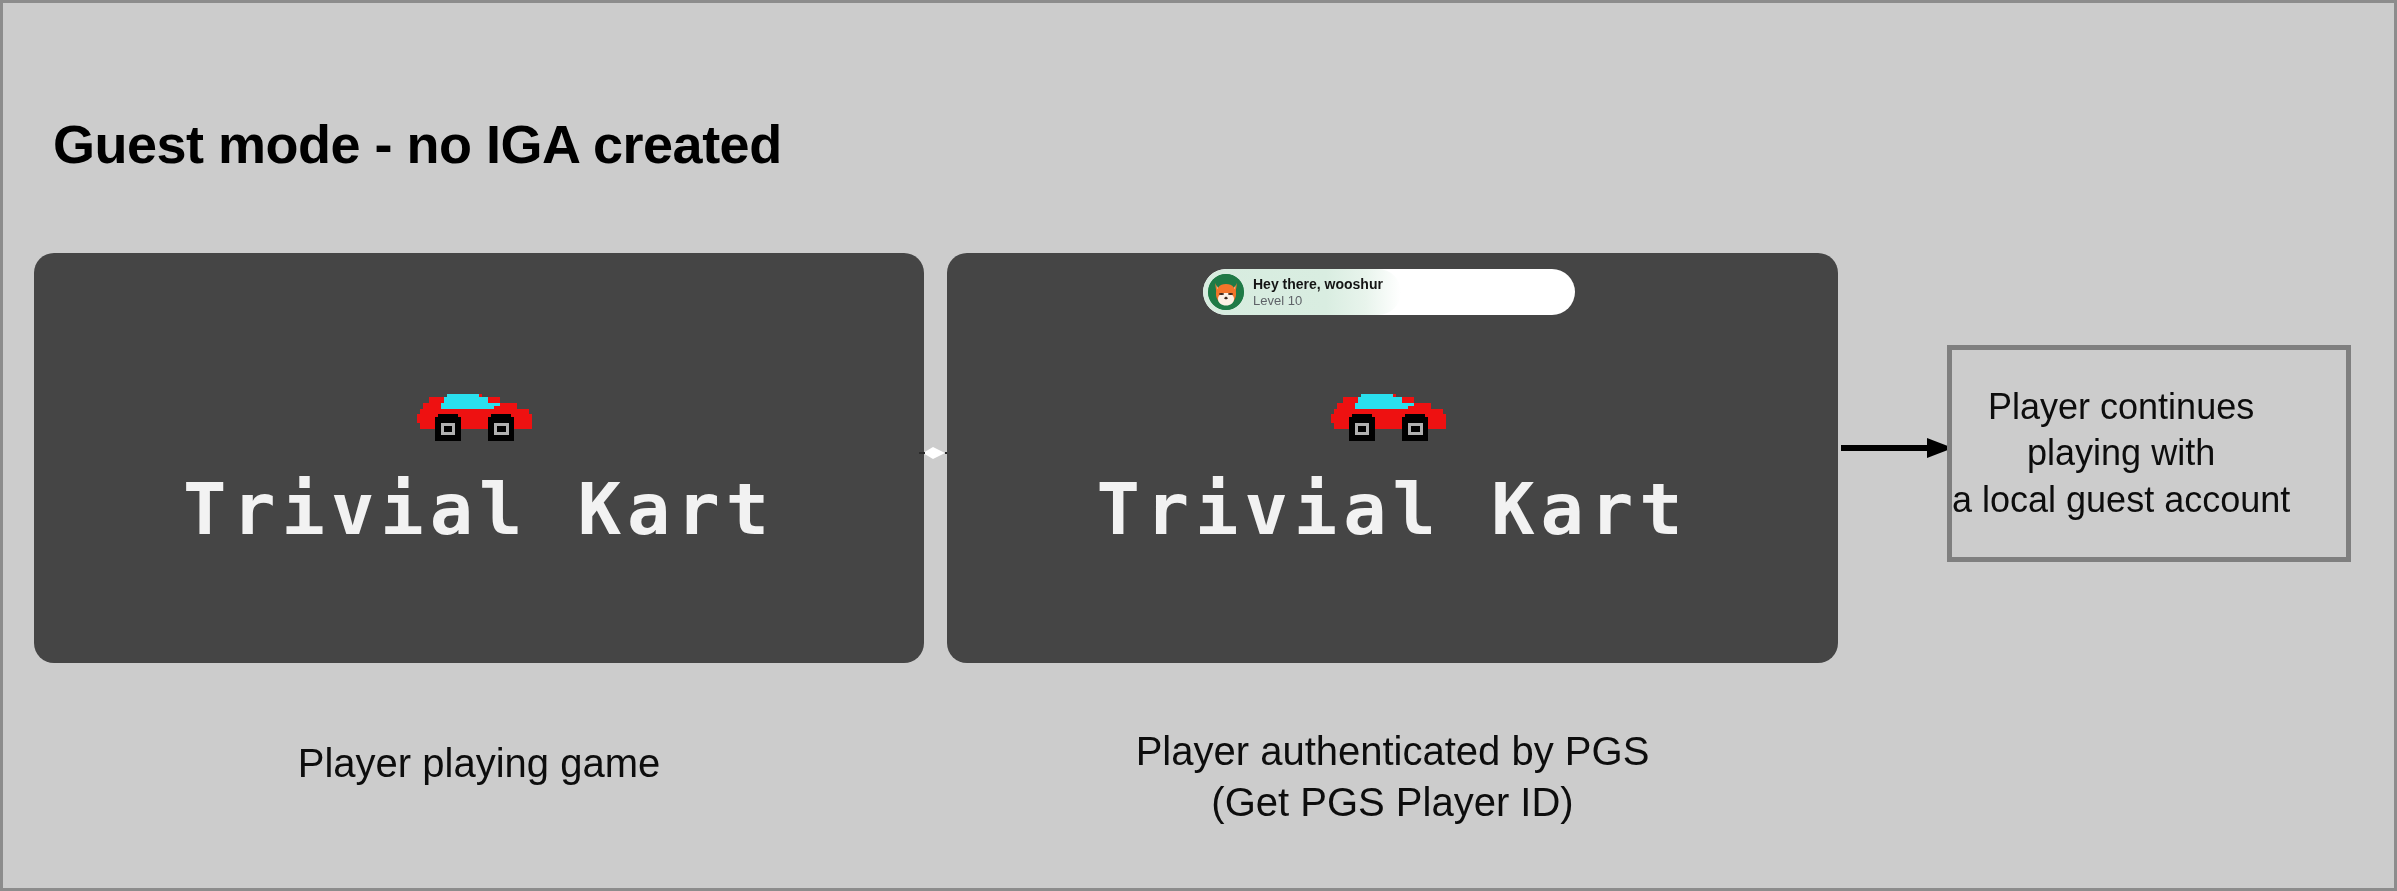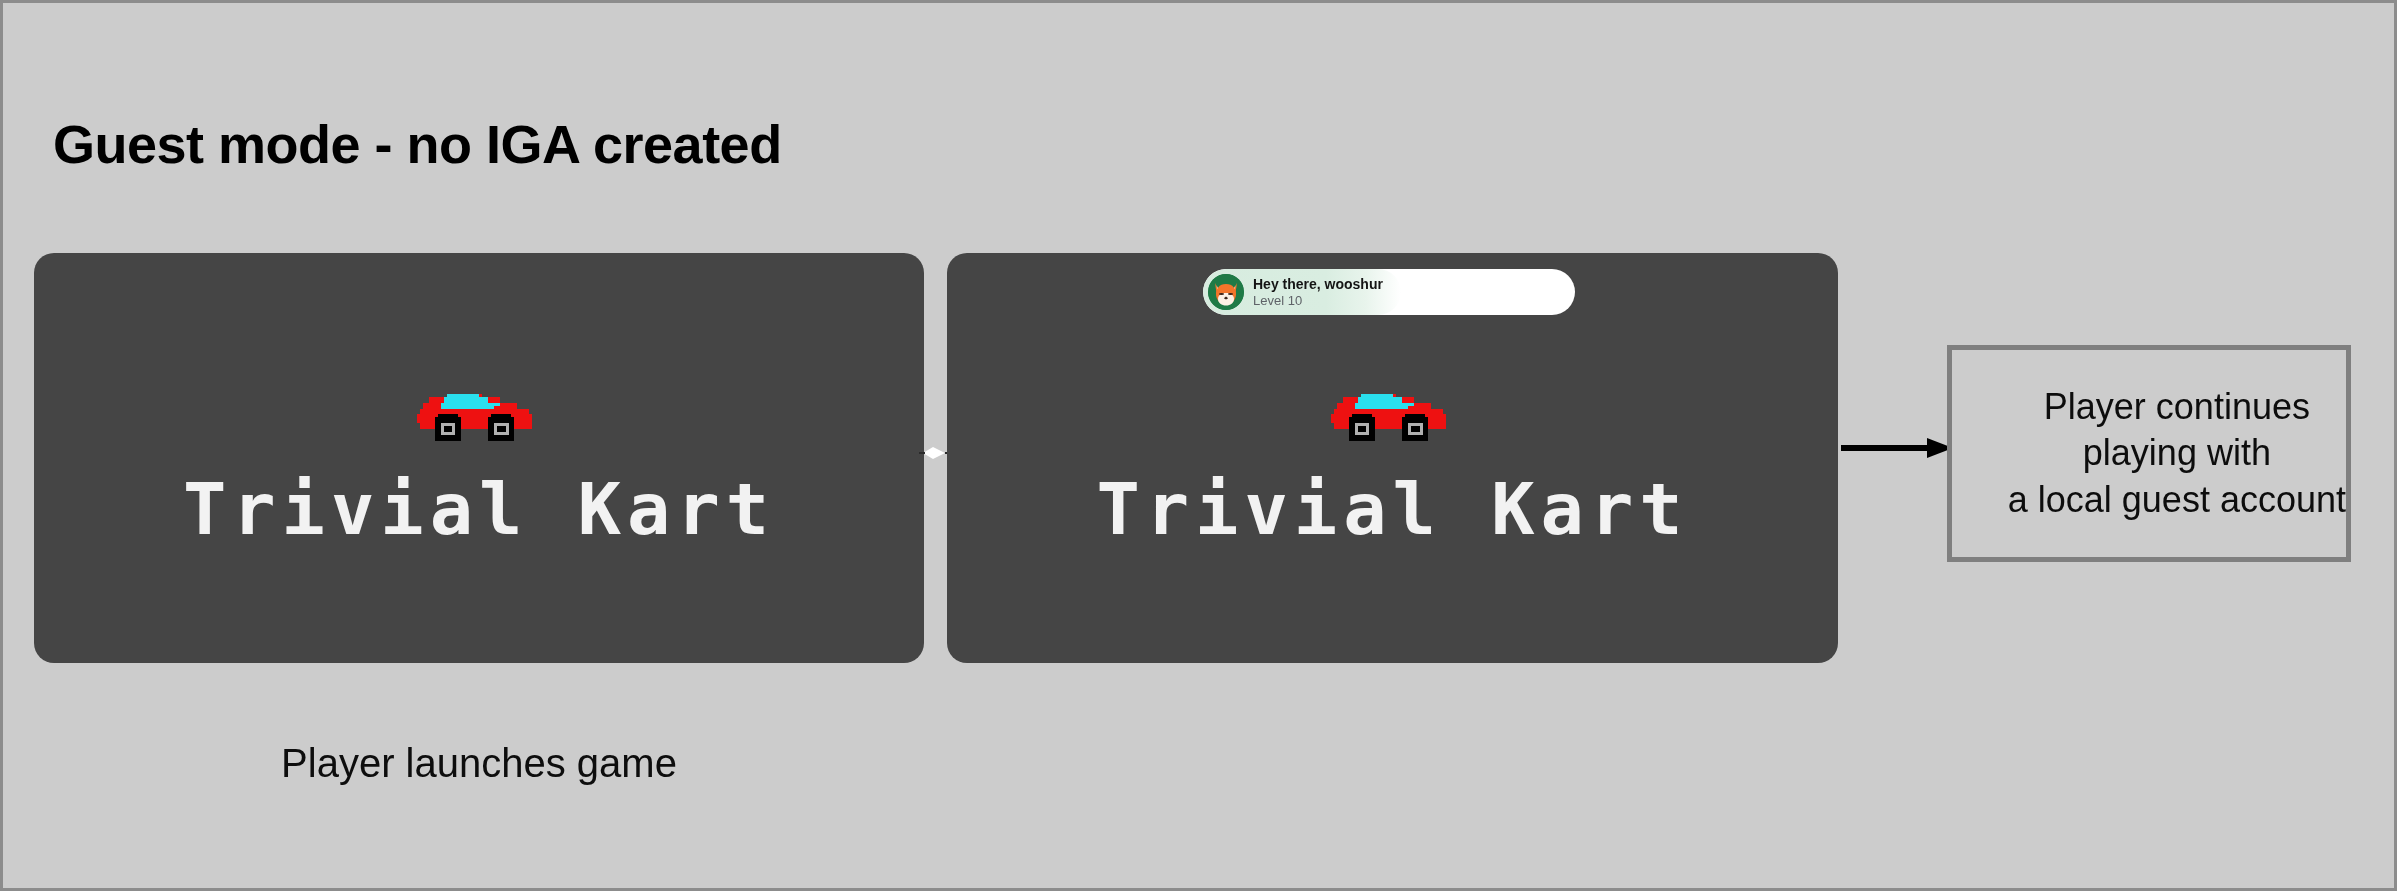--- a/index.html
+++ b/index.html
@@ -165,21 +165,21 @@
     position: absolute;
     left: 1944px;
     top: 342px;
     width: 404px;
     height: 217px;
     background: #cccccc;
     border: 5px solid #7f7f7f;
     box-sizing: border-box;
     display: flex;
     align-items: center;
-    justify-content: flex-end;
+    justify-content: flex-start;
   }
   .outcome-text {
     font-size: 36px;
     color: #0d0d0d;
     text-align: center;
     line-height: 1.28;
     white-space: pre-line;
   }
 </style>
 </head>
@@ -275,21 +275,23 @@
           <rect x="26" y="13" width="9" height="8" fill="#000000"></rect>
           <rect x="27" y="12" width="7" height="1" fill="#000000"></rect>
           <rect x="28" y="15" width="5" height="4" fill="#b0b0b0"></rect>
           <rect x="29" y="16" width="3" height="2" fill="#000000"></rect>
         </g>
       </svg>
       <div class="game-title">Trivial Kart</div>
     </div>
   </div>
 
-  <div class="caption caption-1">Player launches game</div>
+  <div class="caption caption-1">Player playing game</div>
+  <div class="caption caption-2">Player authenticated by PGS
+(Get PGS Player ID)</div>
 
   <svg class="out-arrow" viewBox="0 0 112 26">
     <rect x="0" y="10" width="90" height="6" fill="#000000"></rect>
     <polygon points="86,3 112,13 86,23" fill="#000000"></polygon>
   </svg>
 
   <div class="outcome-box">
     <div class="outcome-text">Player continues
 playing with
 a local guest account</div>

